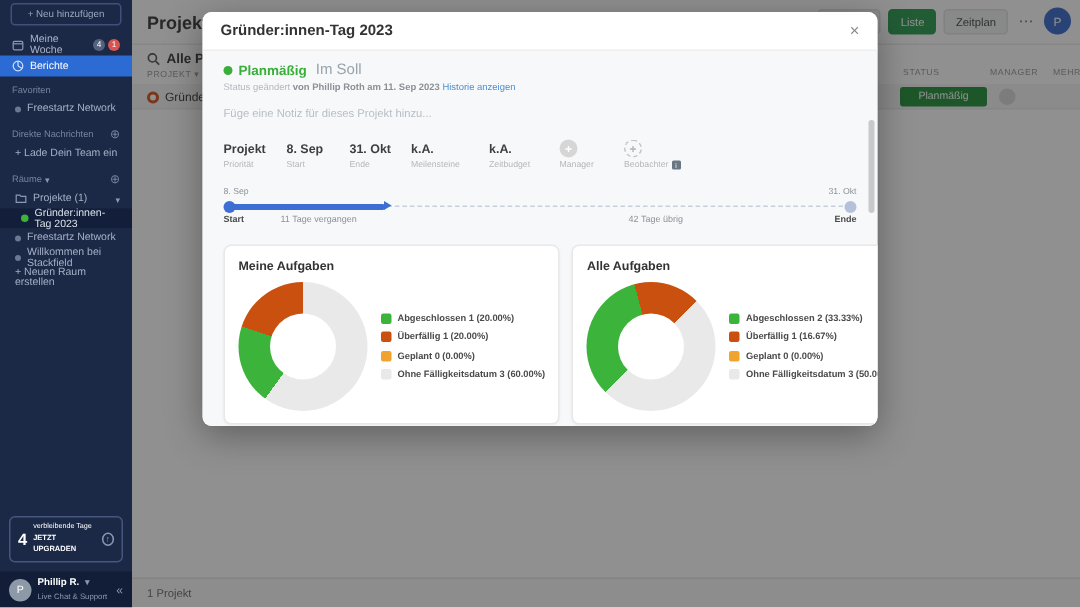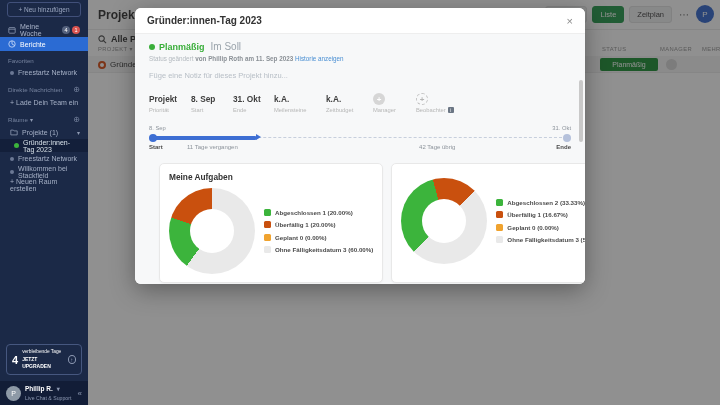--- a/index.html
+++ b/index.html
@@ -89,21 +89,21 @@
   .tl-fill { position:absolute; left:2px; top:2.5px; height:4px; background:#3d6ed3; border-radius:2px; }
   .tl-fill::after { content:""; position:absolute; right:-4px; top:-1.5px; border-left:5px solid #3d6ed3; border-top:3.5px solid transparent; border-bottom:3.5px solid transparent; }
   .tl-dot { position:absolute; top:0.5px; width:8px; height:8px; border-radius:50%; }
   .tl-dot.s { left:0; background:#3d6ed3; }
   .tl-dot.e { right:0; background:#b5c1db; }
   .tl-labels { position:relative; height:9px; margin-top:2px; font-size:6px; color:#8c939b; }
   .tl-start { position:absolute; left:0; font-weight:bold; color:#4a4a4a; }
   .tl-elapsed { position:absolute; left:9%; }
   .tl-remaining { position:absolute; left:64%; }
   .tl-end { position:absolute; right:0; font-weight:bold; color:#4a4a4a; }
-  .cards { display:flex; gap:8px; margin-top:10px;margin-left:10px; }
+  .cards { display:flex; gap:8px; margin-top:10px; }
   .card { flex:1; background:#fff; border:1px solid #e8e8e8; border-radius:5px; padding:8px 9px; height:120px; box-shadow:0 1px 2px rgba(0,0,0,.04); }
   .c-title { font-size:8.3px; font-weight:bold; color:#333; }
   .c-content { display:flex; align-items:center; margin-top:6px; gap:9px; }
   .donut { width:86px; height:86px; border-radius:50%; position:relative; flex:0 0 auto; }
   .hole { position:absolute; inset:21px; background:#fff; border-radius:50%; }
   .legend { display:flex; flex-direction:column; gap:5.5px; }
   .legend-item { display:flex; align-items:center; gap:4px; font-size:6.2px; font-weight:bold; color:#4a4a4a; white-space:nowrap; }
   .sq { width:7px; height:7px; border-radius:1.5px; flex:0 0 auto; }
   .m-scroll { position:absolute; right:2px; top:46px; width:4px; height:62px; border-radius:2px; background:#c9c9c9; }
   svg { display:block; }
@@ -246,20 +246,23 @@
 
     <div class="listrow">
       <span class="row-proj">
         <span class="ring"></span>
         <span>Gründer:innen-Tag 2023</span>
       </span>
       <span class="status-btn">Planmäßig</span>
       <span class="mgr-circle"></span>
     </div>
 
+    <div class="footer">
+      <span>1 Projekt</span>
+    </div>
   </main>
 
   <div class="overlay"></div>
 
   <div class="modal">
     <div class="m-head">
       <span class="m-title">Gründer:innen-Tag 2023</span>
       <span class="m-close">×</span>
     </div>
     <div class="m-body">
@@ -353,20 +356,21 @@
                   <span>Geplant 0 (0.00%)</span>
                 </div>
               <div class="legend-item">
                   <span class="sq" style="background: rgb(233, 233, 233);"></span>
                   <span>Ohne Fälligkeitsdatum 3 (60.00%)</span>
                 </div>
             </div>
           </div>
         </div>
         <div class="card">
+          <div class="c-title">Alle Aufgaben</div>
           <div class="c-content">
             <div class="donut" style="background: conic-gradient(from 45deg, rgb(233, 233, 233) 0%, rgb(233, 233, 233) 50%, rgb(60, 180, 60) 50%, rgb(60, 180, 60) 83.33%, rgb(201, 80, 14) 83.33%, rgb(201, 80, 14) 100%);">
                 <div class="hole"></div>
               </div>
             <div class="legend">
               <div class="legend-item">
                   <span class="sq" style="background: rgb(60, 180, 60);"></span>
                   <span>Abgeschlossen 2 (33.33%)</span>
                 </div>
               <div class="legend-item">

